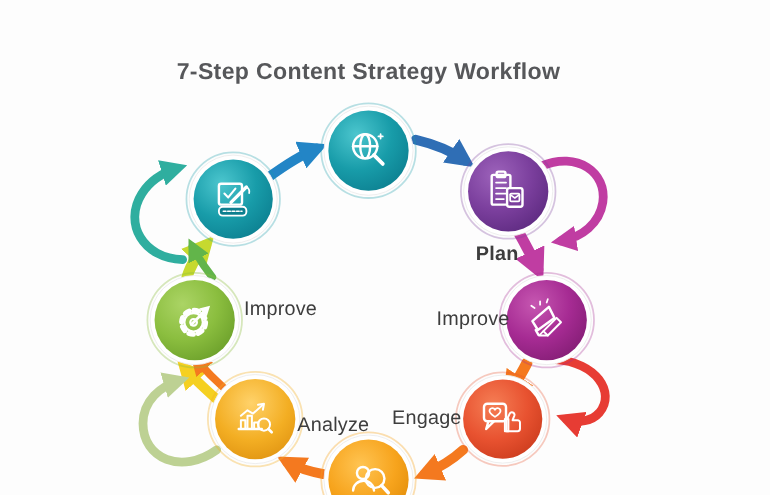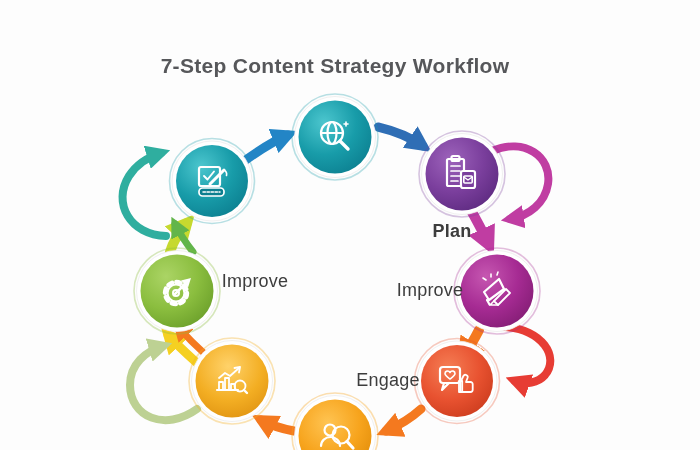--- a/index.html
+++ b/index.html
@@ -207,14 +207,15 @@
       <rect x="-13" y="7" width="25" height="8" rx="3.5" fill="#0d7f8f" stroke-width="1.7"></rect>
       <path d="M -9,11 h 17" stroke-width="1.5" stroke-dasharray="2.4 1.6"></path>
     </g>
   </g>
 </svg>
 
   <div class="title">7-Step Content Strategy Workflow</div>
   <span class="lbl" style="left:452px;top:192px;font-weight:bold;">Plan</span>
   <span class="lbl" style="left:430px;top:251px;">Improve</span>
   <span class="lbl" style="left:388px;top:341px;">Engage</span>
+  <span class="lbl" style="left:303px;top:347px;">Analyze</span>
   <span class="lbl" style="left:255px;top:242px;">Improve</span>
 </div>
 
 </body></html>

